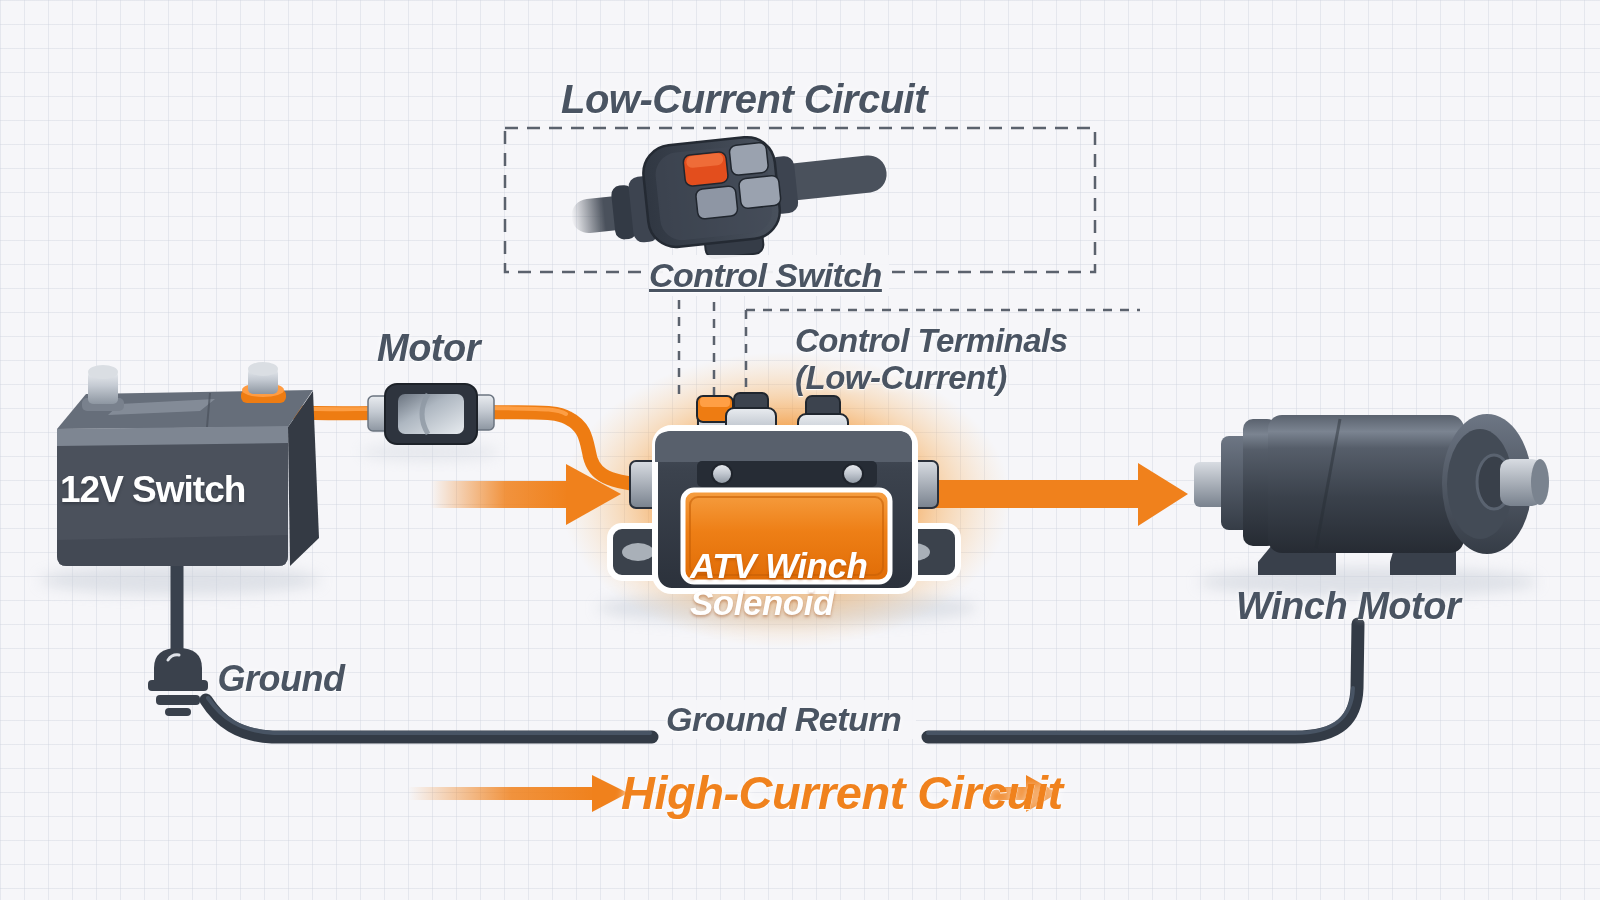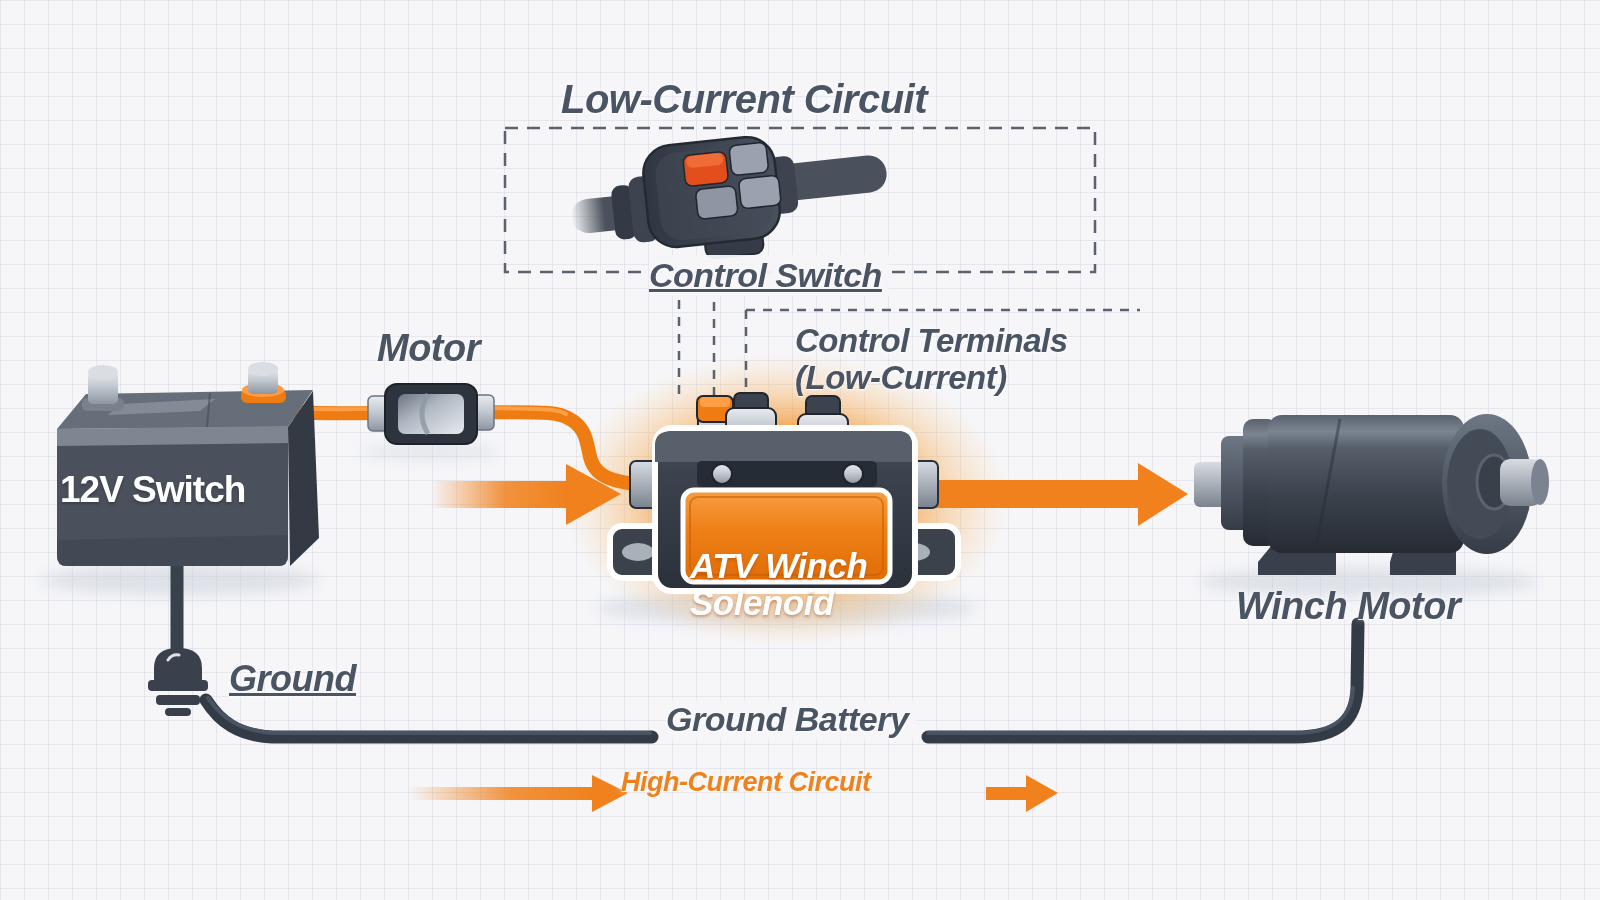--- a/index.html
+++ b/index.html
@@ -21,23 +21,23 @@
   }
   .lbl-title{left:561px;top:78px;width:480px;font-size:40px;}
   .lbl-control-switch{left:649px;top:255px;width:240px;font-size:34px;background:rgba(246,246,249,.95);padding:2px 0;text-decoration:underline;}
   .lbl-control-terminals{left:795px;top:322px;width:300px;font-size:33px;line-height:37px;}
   .lbl-fuse{left:377px;top:328px;width:110px;font-size:38px;}
   .lbl-battery{left:60px;top:470px;width:212px;font-size:37px;font-style:normal;color:#ffffff;letter-spacing:-1px;
      text-shadow:0 2px 3px rgba(20,25,35,.35);}
   .lbl-solenoid{left:690px;top:499px;width:194px;font-size:35px;line-height:37px;color:#ffffff;
      text-shadow:0 2px 3px rgba(150,60,0,.4);margin-top:48px;}
   .lbl-winch-motor{left:1236px;top:586px;width:250px;font-size:38px;}
-  .lbl-ground{left:206px;top:660px;width:150px;font-size:36px;text-align:right;text-decoration:underline;}
+  .lbl-ground{left:206px;top:660px;width:150px;font-size:36px;text-align:center;}
   .lbl-ground-return{left:666px;top:700px;width:250px;font-size:34px;background:rgba(246,246,249,.96);padding:1px 0;}
-  .lbl-high-current{left:621px;top:768px;width:370px;font-size:27px;color:#f0821d;
+  .lbl-high-current{left:621px;top:768px;width:370px;font-size:47px;color:#f0821d;
      text-shadow:0 1px 0 rgba(255,255,255,.9), 0 0 8px rgba(255,255,255,.8);}
 </style>
 </head>
 <body>
 
 <div class="canvas">
 
 <svg class="art" width="1600" height="900" viewBox="0 0 1600 900">
   <defs>
     <filter id="soft" x="-60%" y="-60%" width="220%" height="220%">
@@ -262,15 +262,15 @@
     <div>(Low-Current)</div>
   </div>
   <div class="lbl lbl-fuse">Motor</div>
   <div class="lbl lbl-battery">12V Switch</div>
   <div class="lbl lbl-solenoid">
     <div>ATV Winch</div>
     <div>Solenoid</div>
   </div>
   <div class="lbl lbl-winch-motor">Winch Motor</div>
   <div class="lbl lbl-ground">Ground</div>
-  <div class="lbl lbl-ground-return">Ground Battery</div>
+  <div class="lbl lbl-ground-return">Ground Return</div>
   <div class="lbl lbl-high-current">High-Current Circuit</div>
 </div>
 
 </body></html>

